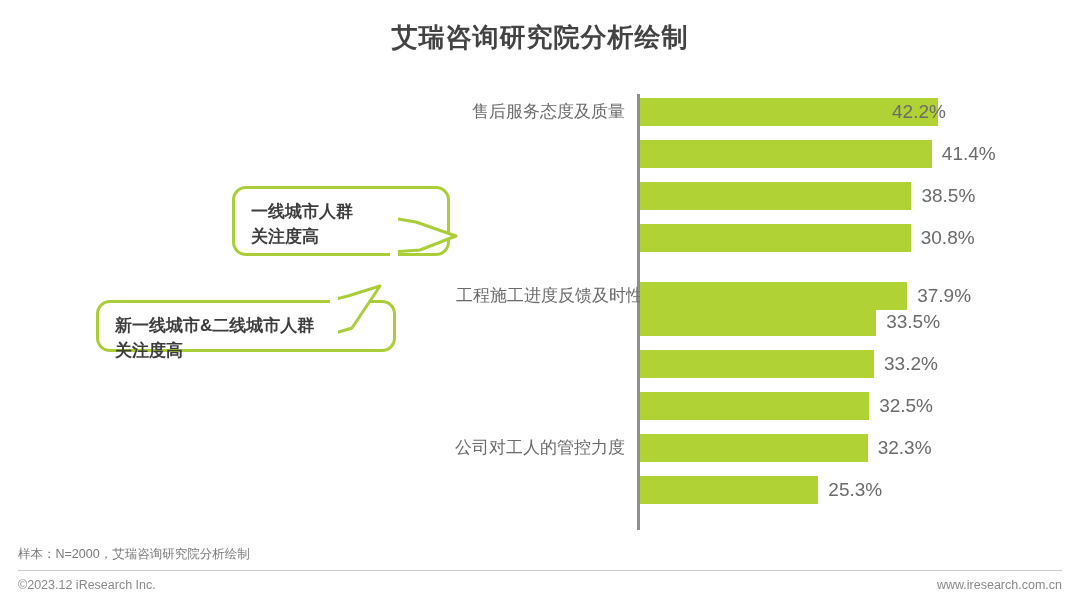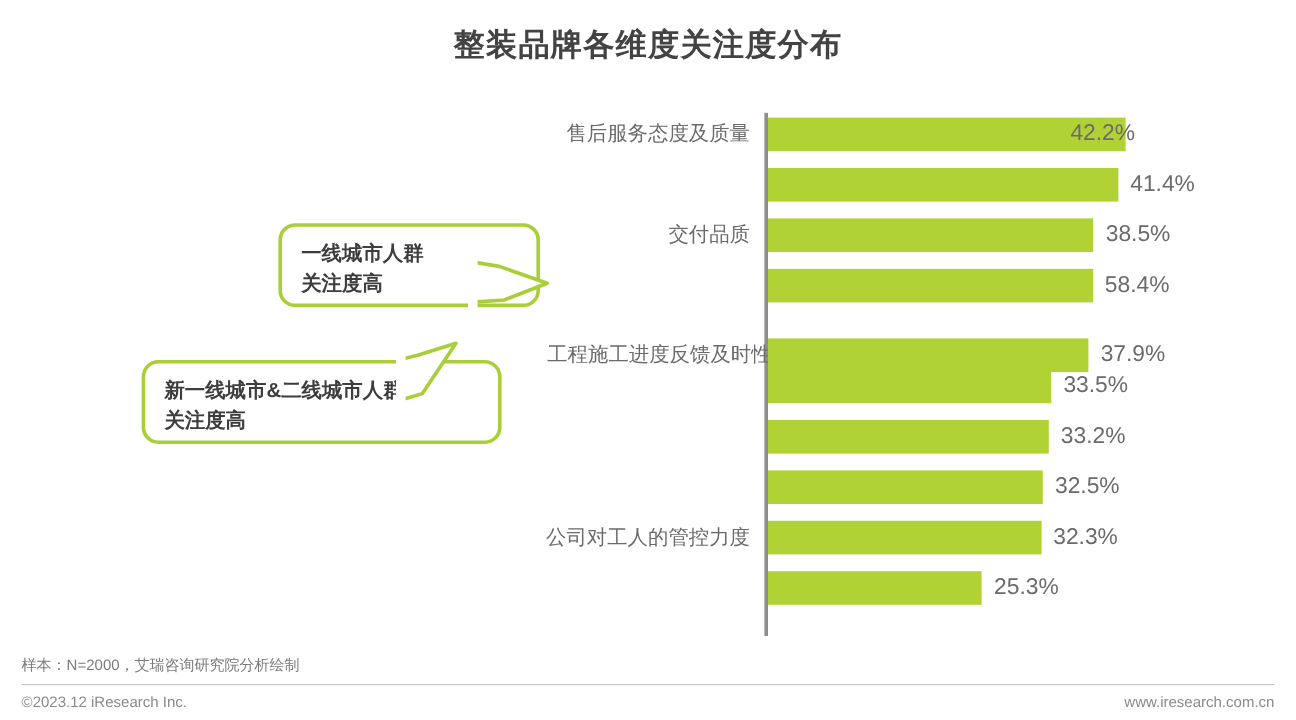--- a/index.html
+++ b/index.html
@@ -103,24 +103,24 @@
     white-space: pre-line;
     margin-left: 44px;
   }
   .callout-1 {
     left: 188px;
     top: 186px;
     width: 218px;
     height: 70px;
   }
   .callout-2 {
-    left: 74px;
+    left: 52px;
     top: 300px;
     width: 300px;
-    height: 70px;
+    height: 52px;
   }
 
   .tail {
     position: absolute;
     overflow: visible;
     pointer-events: none;
   }
   .tail-1 { left: 390px; top: 212px; width: 70px; height: 60px; }
   .tail-2 { left: 330px; top: 282px; width: 70px; height: 58px; }
 
@@ -156,41 +156,40 @@
     font-size: 12.5px;
     color: #8a8a8a;
     white-space: nowrap;
   }
 </style>
 </head>
 <body>
 
 <div id="page">
 
-  <div class="chart-title">整装品牌各维度关注度分布</div>
+  <div class="chart-title">艾瑞咨询研究院分析绘制</div>
 
   <div class="plot" id="plot">
     <div class="axis-line"></div>
   <div class="row" style="top: 4px;">
         <div class="cat-label">售后服务态度及质量</div>
         <div class="bar" style="width: 297.51px; background: rgb(176, 210, 53);"></div>
         <div class="bar-value" style="left: 892px;">42.2%</div>
       </div>
       <div class="row" style="top: 46px;">
         <div class="bar" style="width: 291.87px; background: rgb(176, 210, 53);"></div>
         <div class="bar-value" style="left: 941.87px;">41.4%</div>
       </div>
       <div class="row" style="top: 88px;">
-        <div class="cat-label">交付品质</div>
         <div class="bar" style="width: 271.425px; background: rgb(176, 210, 53);"></div>
         <div class="bar-value" style="left: 921.425px;">38.5%</div>
       </div>
       <div class="row" style="top: 130px;">
         <div class="bar" style="width: 270.72px; background: rgb(176, 210, 53);"></div>
-        <div class="bar-value" style="left: 920.72px;">58.4%</div>
+        <div class="bar-value" style="left: 920.72px;">30.8%</div>
       </div>
       <div class="row" style="top: 188px; padding-left: 18px;">
         <div class="cat-label">工程施工进度反馈及时性</div>
         <div class="bar" style="width: 267.195px; background: rgb(176, 210, 53);"></div>
         <div class="bar-value" style="left: 917.195px;">37.9%</div>
       </div>
       <div class="row" style="top: 214px; text-align: right;">
         <div class="bar" style="width: 236.175px; background: rgb(176, 210, 53);"></div>
         <div class="bar-value" style="left: 886.175px;">33.5%</div>
       </div>

